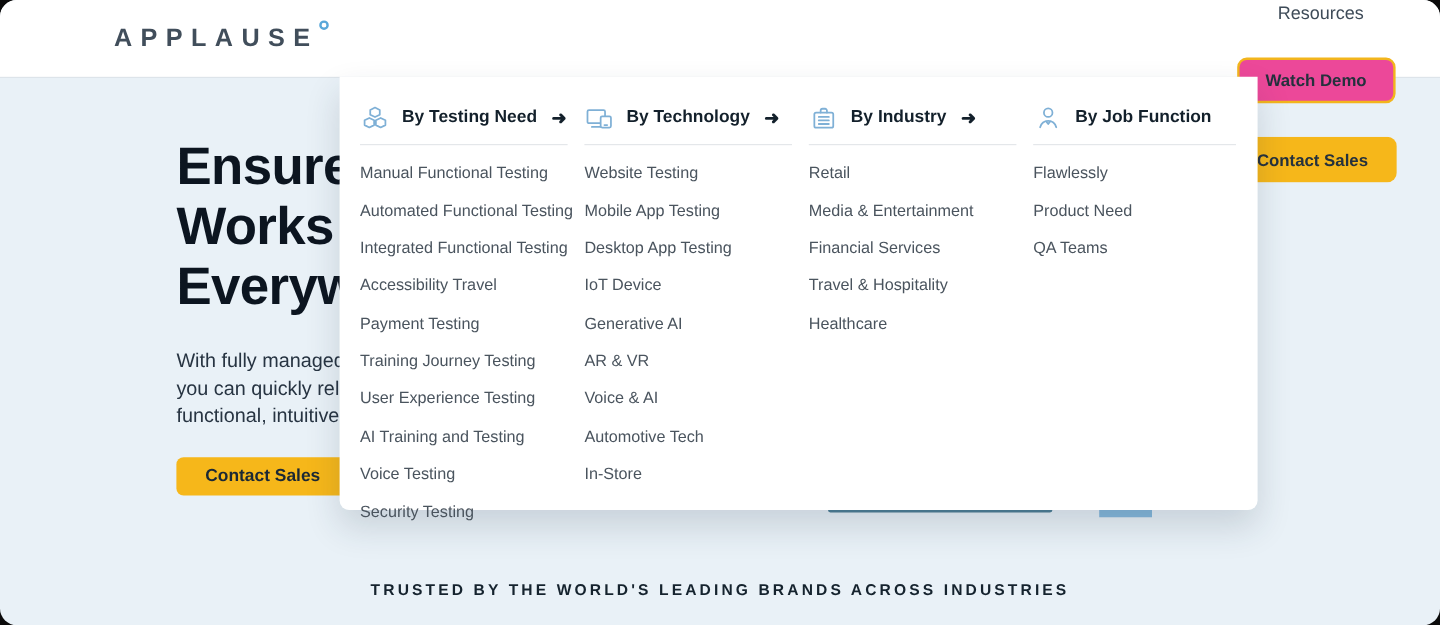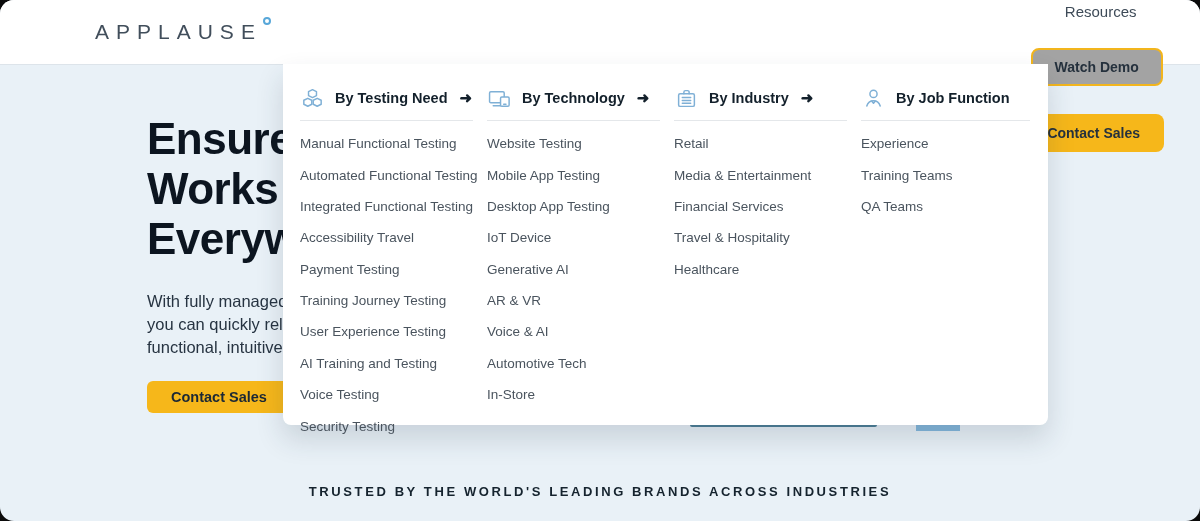--- a/index.html
+++ b/index.html
@@ -12,35 +12,35 @@
   
   .topbar {
     position:absolute; top:0; left:0; right:0; height:64px;
     background:#ffffff; z-index:5;
     display:flex; align-items:center;
     padding:0 36px 0 95px;
     box-shadow:0 1px 0 rgba(0,0,0,0.05);
   }
   .logo { display:flex; align-items:flex-start; cursor:pointer; }
   .logo-text {
-    font-size:21px; letter-spacing:7px; color:#414E5B; font-weight:400;
+    font-size:21px; letter-spacing:7px; color:#414E5B; font-weight:700;
   }
   .logo-mark {
     display:inline-block; width:8px; height:8px; border:2px solid #58A7D9;
     border-radius:50%; margin-left:1px; margin-top:-3px;
   }
   .nav { margin-left:auto; display:flex; align-items:center; gap:28px;flex-direction:column; }
   .nav-link {
     font-size:15px; color:#3E4B58; cursor:pointer; white-space:nowrap;
   }
   .btn {
     font-size:14px; font-weight:700; color:#25313D; border-radius:8px;
     padding:9px 22px; cursor:pointer; white-space:nowrap; border:2px solid transparent;
   }
-  .btn-outline { background:#a3a3a3; border-color:#F2B51D; margin-left:-8px;text-align:right; }
+  .btn-outline { background:#ec4899; border-color:#F2B51D; margin-left:-8px;text-align:right; }
   .btn-solid   { background:#F6B71A; margin-left:-14px; }
 
   
   .hero { position:absolute; top:64px; left:0; right:0; bottom:0; z-index:1; }
   .hero-heading {
     position:absolute; left:147px; top:50px;
     font-size:44px; line-height:50px; font-weight:800; letter-spacing:-0.5px;
     color:#0C1520; white-space:nowrap;
   }
   .hero-heading span { display:block; }
@@ -215,22 +215,22 @@
             <circle cx="10" cy="5.6" r="3.4"></circle>
             <path d="M3.6 17.2c1-3.4 3.4-5 6.4-5s5.4 1.6 6.4 5"></path>
             <path d="M8.4 12.6l1.6 2 1.6-2"></path>
           </svg>
         </span>
         <span class="menu-col-title">By Job Function</span>
         <span class="menu-col-arrow"></span>
       </div>
       <ul class="menu-list">
 
-      <li class="menu-item">Experience</li>
-          <li class="menu-item">Training Teams</li>
+      <li class="menu-item">Flawlessly</li>
+          <li class="menu-item">Product Need</li>
           <li class="menu-item">QA Teams</li>
         </ul>
     </div>
 
   </div>
 
   <div class="trusted">TRUSTED BY THE WORLD'S LEADING BRANDS ACROSS INDUSTRIES</div>
 
 </div>
 

